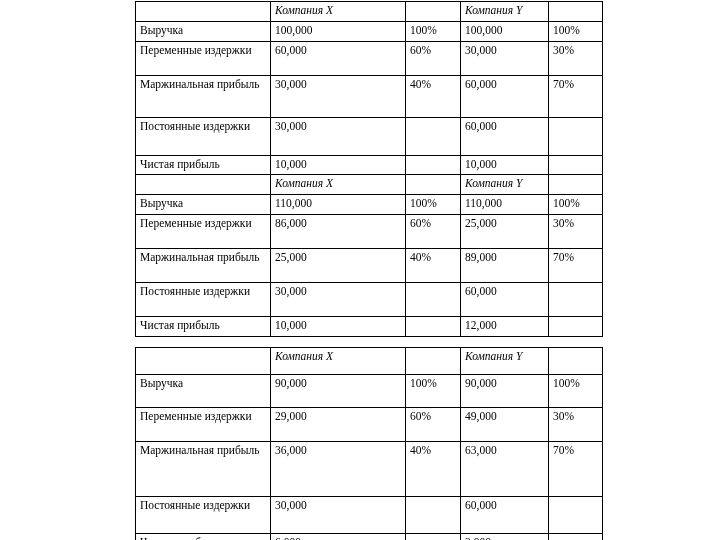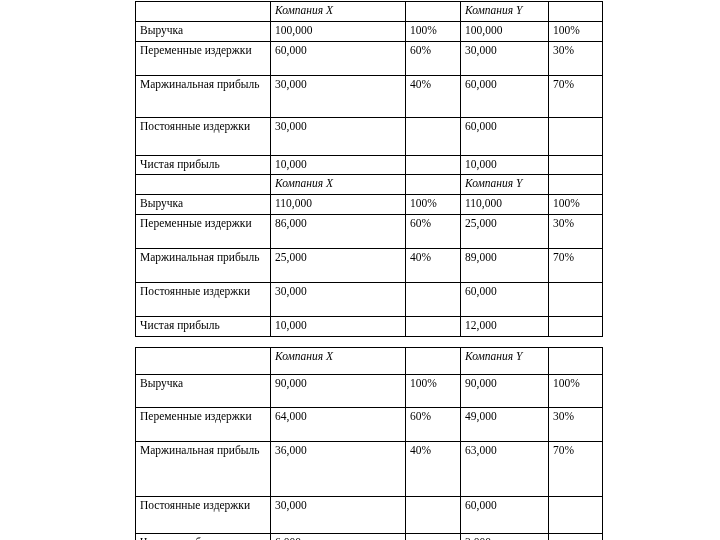--- a/index.html
+++ b/index.html
@@ -217,21 +217,21 @@
       </tr>
       <tr class="r-rev">
         <td>Выручка</td>
         <td>90,000</td>
         <td>100%</td>
         <td>90,000</td>
         <td>100%</td>
       </tr>
       <tr class="r-var">
         <td>Переменные издержки</td>
-        <td>64,000</td>
+        <td>29,000</td>
         <td>60%</td>
         <td>49,000</td>
         <td>30%</td>
       </tr>
       <tr class="r-cm">
         <td>Маржинальная прибыль</td>
         <td>36,000</td>
         <td>40%</td>
         <td>63,000</td>
         <td>70%</td>

